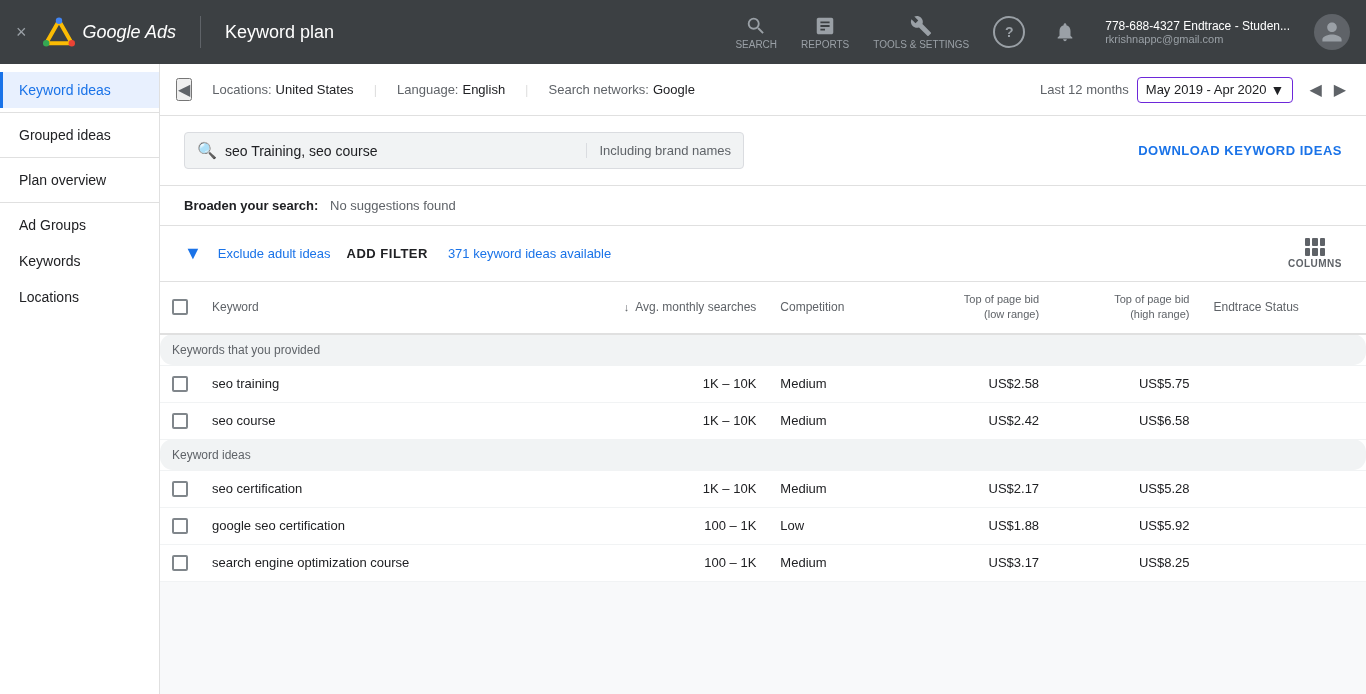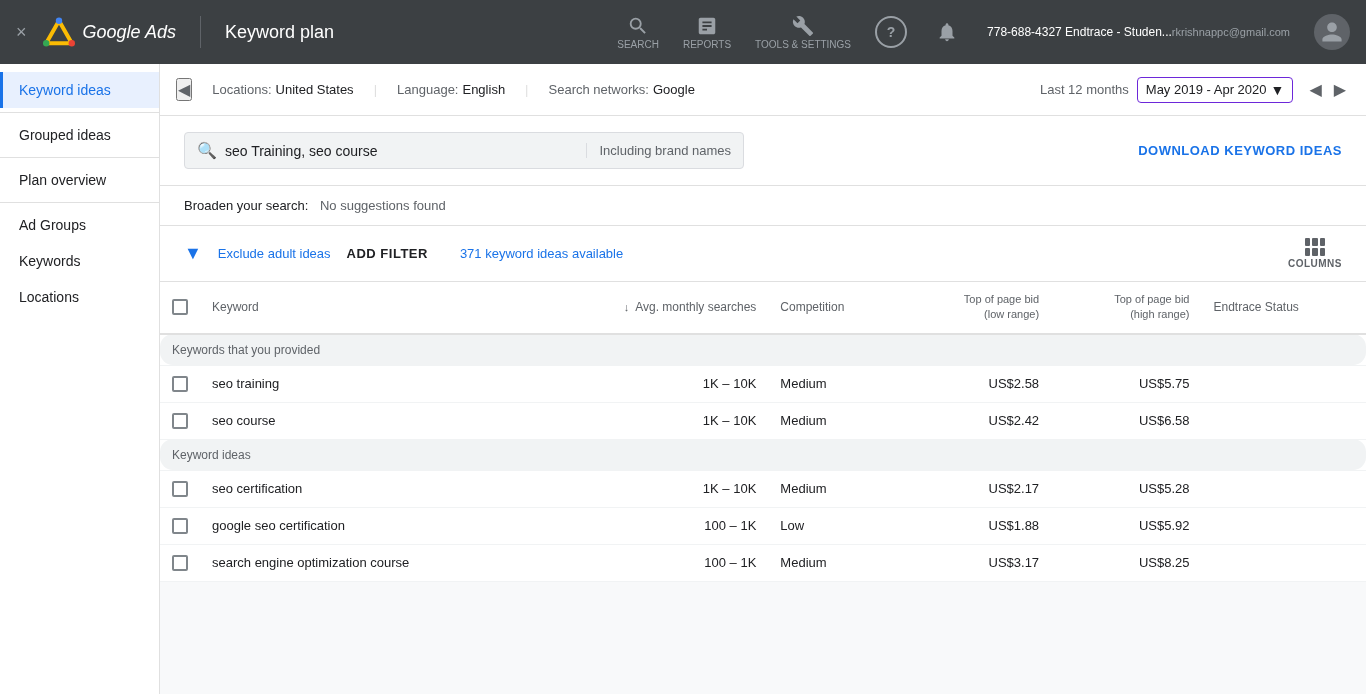--- a/index.html
+++ b/index.html
@@ -17,21 +17,21 @@
     .navbar-close { color: #9aa0a6; font-size: 18px; cursor: pointer; }
     .navbar-logo { display: flex; align-items: center; gap: 8px; font-style: italic; }
     .navbar-title { color: #fff; font-size: 18px; font-weight: 400; }
     .navbar-divider { width: 1px; height: 32px; background: #5f6368; margin: 0 8px; }
     .navbar-page-title { color: #fff; font-size: 18px; font-weight: 400; }
     .navbar-spacer { flex: 1; }
     .navbar-actions { display: flex; align-items: center; gap: 24px; }
     .navbar-action { display: flex; flex-direction: column; align-items: center; color: #9aa0a6; cursor: pointer; font-size: 10px; gap: 2px; }
     .navbar-action svg { width: 22px; height: 22px; fill: #9aa0a6; }
     .navbar-icon-btn { color: #9aa0a6; font-size: 20px; cursor: pointer; width: 32px; height: 32px; display: flex; align-items: center; justify-content: center; border-radius: 50%; }
-    .navbar-user { display: flex; flex-direction: row; align-items: center; color: #9aa0a6; font-size: 11px; cursor: pointer; }
+    .navbar-user { display: flex; flex-direction: column; align-items: flex-start; color: #9aa0a6; font-size: 11px; cursor: pointer; }
     .navbar-user-name { color: #fff; font-size: 12px; }
     .navbar-avatar { width: 36px; height: 36px; border-radius: 50%; background: #5f6368; display: flex; align-items: center; justify-content: center; color: #fff; font-size: 12px; overflow: hidden; }
 
     
     .layout { display: flex; height: calc(100vh - 64px); }
 
     
     .sidebar { width: 160px; background: #fff; border-right: 1px solid #e0e0e0; padding-top: 8px; flex-shrink: 0; }
     .sidebar-item { padding: 10px 16px; cursor: pointer; color: #202124; font-size: 14px; border-left: 3px solid transparent; }
     .sidebar-item.active { color: #1a73e8; border-left: 3px solid #1a73e8; background: #e8f0fe; font-weight: 500; }
@@ -55,28 +55,28 @@
     
     .search-section { background: #fff; padding: 16px 24px; border-bottom: 1px solid #e0e0e0; display: flex; align-items: center; justify-content: space-between; }
     .search-box { display: flex; align-items: center; background: #f1f3f4; border: 1px solid #dadce0; border-radius: 4px; padding: 8px 12px; gap: 8px; min-width: 560px; }
     .search-icon { color: #5f6368; font-size: 16px; }
     .search-input-text { color: #202124; font-size: 14px; flex: 1; }
     .search-brand { color: #5f6368; font-size: 13px; border-left: 1px solid #dadce0; padding-left: 12px; margin-left: 12px; }
     .download-btn { color: #1a73e8; font-weight: 600; font-size: 13px; cursor: pointer; letter-spacing: 0.5px; }
 
     
     .broaden-section { background: #fff; padding: 12px 24px; border-bottom: 1px solid #e0e0e0; font-size: 13px; color: #5f6368; }
-    .broaden-label { color: #202124; font-weight: 400; margin-right: 8px; }
+    .broaden-label { color: #202124; font-weight: 700; margin-right: 8px; }
 
     
     .filter-bar { background: #fff; padding: 12px 24px; border-bottom: 1px solid #e0e0e0; display: flex; align-items: center; gap: 16px; }
     .filter-icon { color: #1a73e8; font-size: 18px; }
     .filter-exclude { color: #1a73e8; font-size: 13px; cursor: pointer; }
     .filter-add { font-weight: 600; font-size: 13px; color: #202124; cursor: pointer; letter-spacing: 0.5px; }
-    .filter-count { color: #1a73e8; font-size: 13px; margin-left: 16px; }
+    .filter-count { color: #1a73e8; font-size: 13px; margin-left: 4px; }
     .filter-spacer { flex: 1; }
     .columns-btn { display: flex; flex-direction: column; align-items: center; gap: 2px; cursor: pointer; color: #5f6368; font-size: 10px; font-weight: 600; letter-spacing: 0.5px; }
     .columns-icon { display: grid; grid-template-columns: 1fr 1fr 1fr; gap: 2px; width: 20px; height: 18px; }
     .col-bar { background: #5f6368; border-radius: 1px; }
 
     
     .table-container { background: #fff; }
     .table { width: 100%; border-collapse: collapse; }
     .table thead tr { border-bottom: 2px solid #e0e0e0; }
     .table th { padding: 10px 12px; text-align: left; font-weight: 500; font-size: 12px; color: #5f6368; white-space: nowrap; }

